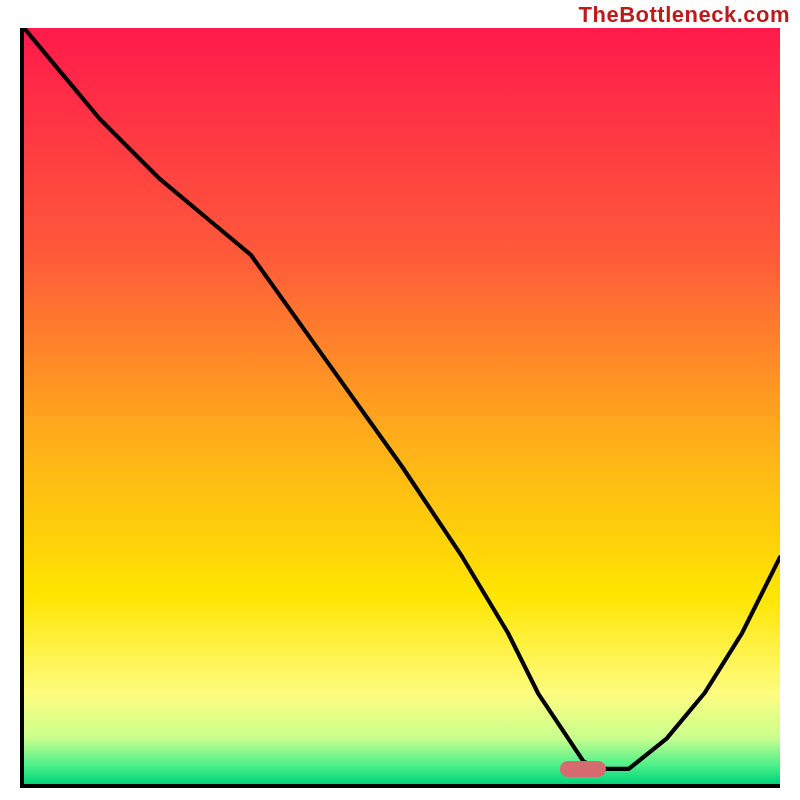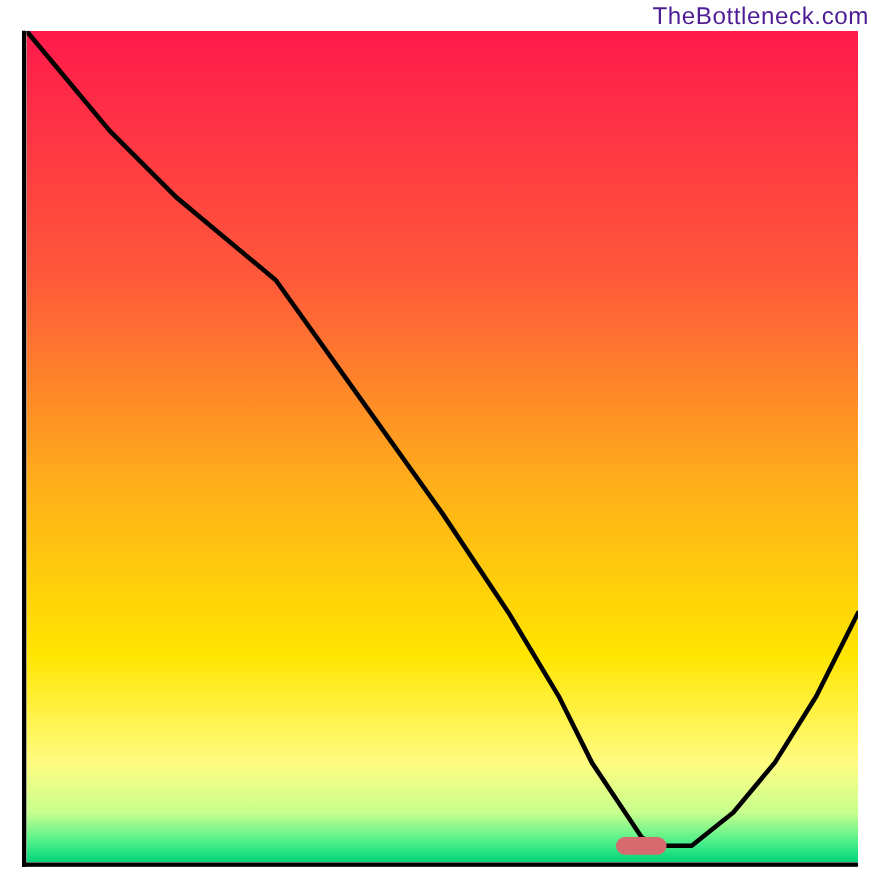--- a/index.html
+++ b/index.html
@@ -12,23 +12,23 @@
   }
   .stage {
     position: relative;
     width: 800px;
     height: 800px;
   }
   .watermark {
     position: absolute;
     top: 2px;
     right: 10px;
-    color: #4c1d95;
+    color: #b91c1c;
     font-size: 22px;
-    font-weight: 400;
+    font-weight: 700;
     letter-spacing: 0.5px;
   }
   .plot {
     position: absolute;
     left: 20px;
     top: 28px;
     width: 760px;
     height: 760px;
     border: 4px solid #000;
     border-top: none;

